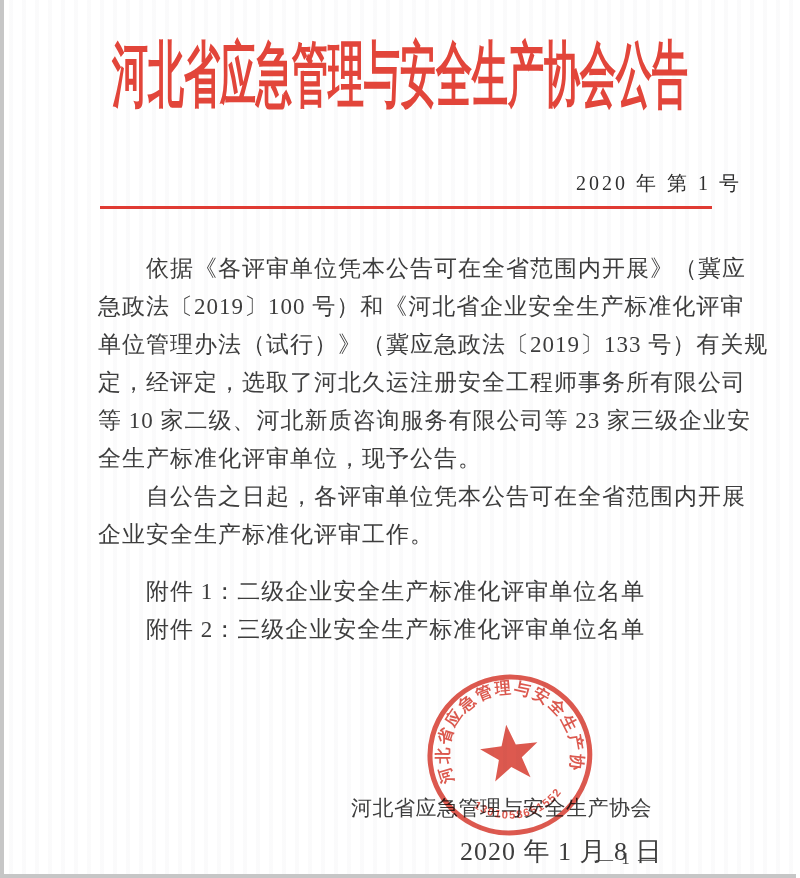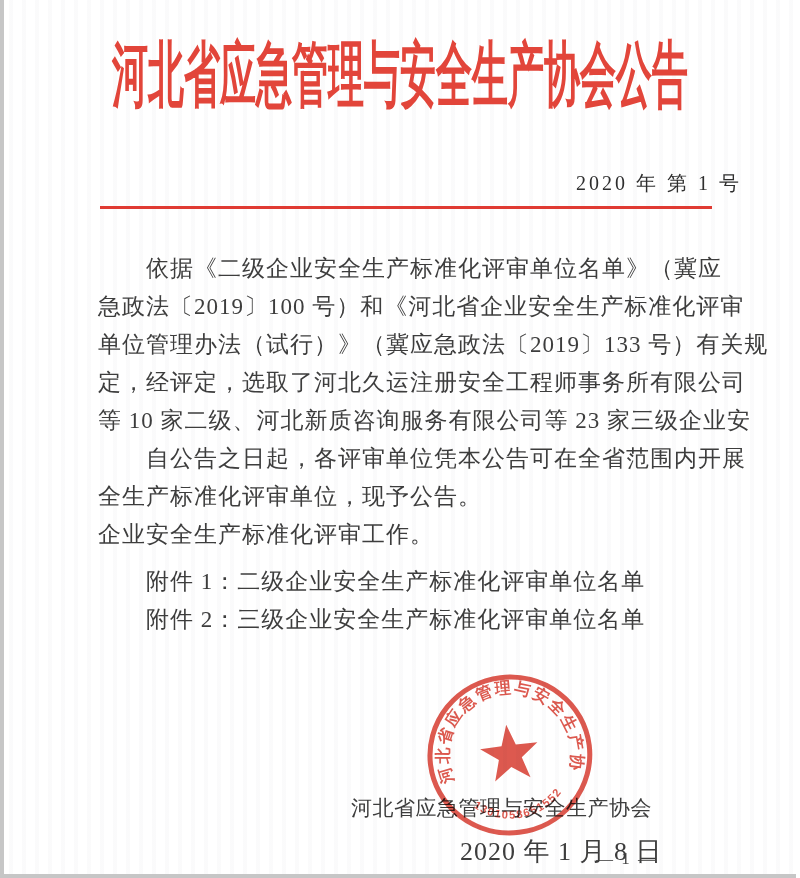--- a/index.html
+++ b/index.html
@@ -50,21 +50,21 @@
     top: 250px; left: 98px; width: 620px;
     font-size: 23px;
     color: #3d3d3d;
     letter-spacing: 1px;
   }
   .body-text .line {
     height: 38px;
     line-height: 38px;
     white-space: nowrap;
   }
-  .attachments { margin-top: 9px; }
+  .attachments { margin-top: 19px; }
 
   .sig-org {
     position: absolute;
     left: 351px; top: 794px;
     font-size: 21px;
     color: #3d3d3d;
     letter-spacing: 0.5px;
     white-space: nowrap;
     z-index: 2;
   }
@@ -104,27 +104,27 @@
   <div class="edge-right"></div>
   <div class="edge-bottom"></div>
 
   <div class="doc-title">河北省应急管理与安全生产协会公告</div>
 
   <div class="issue-number">2020 年 第 1 号</div>
 
   <div class="red-rule"></div>
 
   <div class="body-text">
-    <div class="line">　　依据《二级企业安全生产标准化评审单位名单》（冀应</div>
+    <div class="line">　　依据《各评审单位凭本公告可在全省范围内开展》（冀应</div>
     <div class="line">急政法〔2019〕100 号）和《河北省企业安全生产标准化评审</div>
     <div class="line">单位管理办法（试行）》（冀应急政法〔2019〕133 号）有关规</div>
     <div class="line">定，经评定，选取了河北久运注册安全工程师事务所有限公司</div>
     <div class="line">等 10 家二级、河北新质咨询服务有限公司等 23 家三级企业安</div>
+    <div class="line">全生产标准化评审单位，现予公告。</div>
     <div class="line">　　自公告之日起，各评审单位凭本公告可在全省范围内开展</div>
-    <div class="line">全生产标准化评审单位，现予公告。</div>
     <div class="line">企业安全生产标准化评审工作。</div>
     <div class="attachments">
       <div class="line">　　附件 1：二级企业安全生产标准化评审单位名单</div>
       <div class="line">　　附件 2：三级企业安全生产标准化评审单位名单</div>
     </div>
   </div>
 
   <div class="sig-org">河北省应急管理与安全生产协会</div>
   <div class="sig-date">2020 年 1 月 8 日</div>
 

